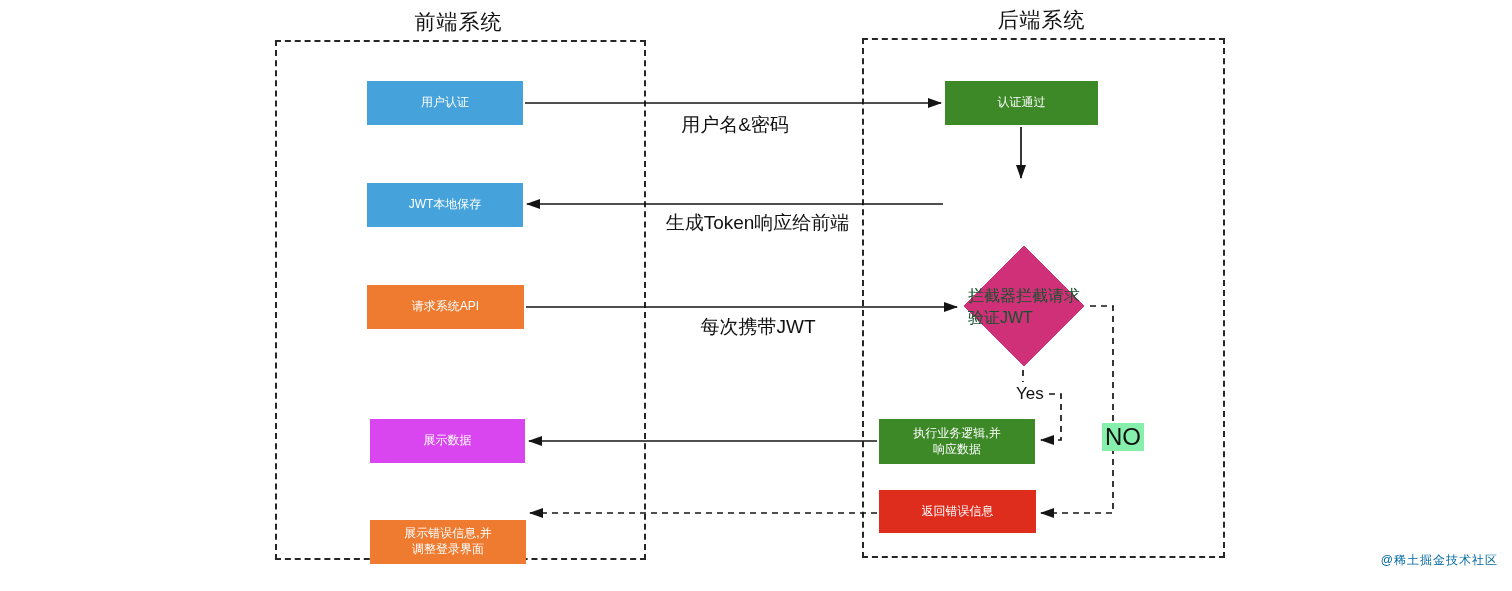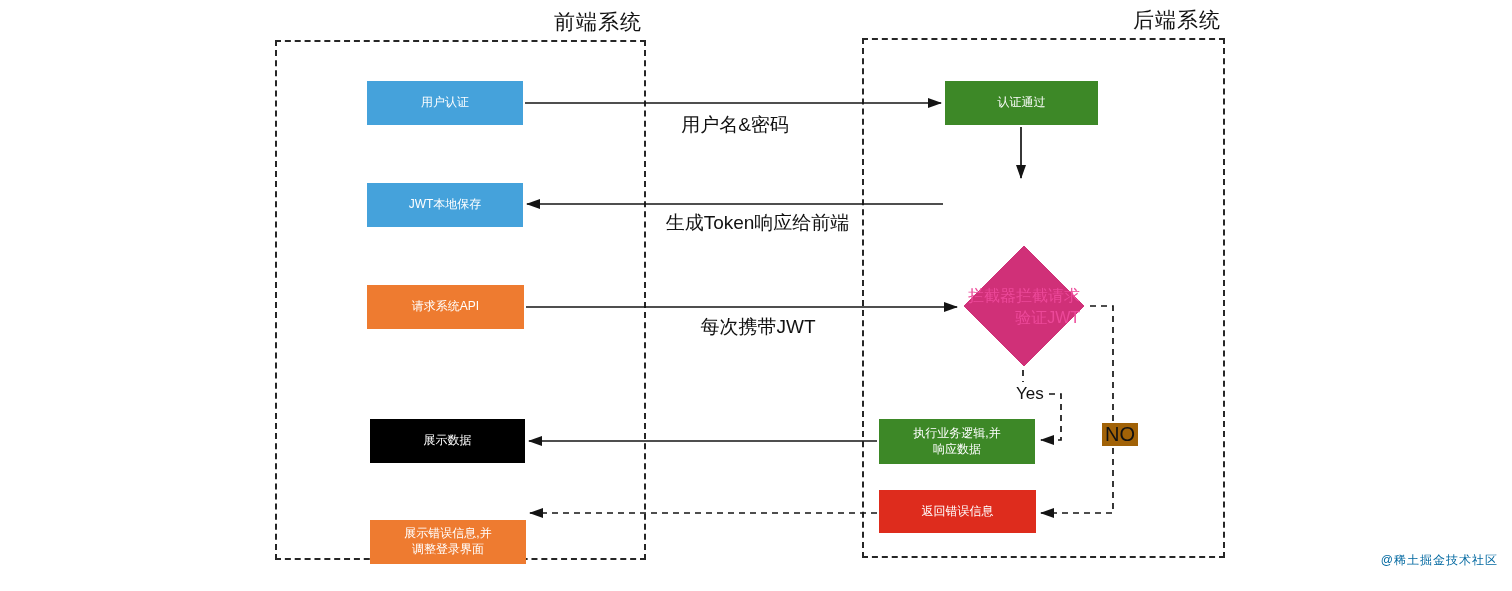--- a/index.html
+++ b/index.html
@@ -4,43 +4,43 @@
 <style>
   html,body{margin:0;padding:0;background:#fff;}
   .canvas{
     position:relative;width:1512px;height:591px;background:#ffffff;overflow:hidden;
     font-family:"Liberation Sans","DejaVu Sans",sans-serif;
   }
   .container-box{
     position:absolute;border:2px dashed #262626;background:transparent;
   }
   .container-title{
-    position:absolute;text-align:right;font-size:21px;font-weight:500;color:#111;
+    position:absolute;text-align:center;font-size:21px;font-weight:500;color:#111;
     letter-spacing:1px;
   }
   .node{
     position:absolute;display:flex;align-items:center;justify-content:center;
     color:#ffffff;font-size:12px;line-height:1.32;text-align:center;
     white-space:pre-line;border:2px dashed rgba(255,255,255,0.92);
     background-clip:padding-box;box-sizing:border-box;
   }
   .diamond{
     position:absolute;transform:rotate(45deg);
     border:2px dashed rgba(255,255,255,0.92);background-clip:padding-box;
     box-sizing:border-box;
   }
   .diamond-label{
-    position:absolute;color:#ec4899;font-size:16px;line-height:1.35;text-align:right;
+    position:absolute;color:#14532d;font-size:16px;line-height:1.35;text-align:left;
     white-space:pre-line;display:flex;align-items:center;justify-content:center;
   }
   .edge-label{
     position:absolute;color:#111;font-size:19px;text-align:center;white-space:nowrap;
   }
   .edge-label.small{font-size:17px;background:#fff;padding:0 2px;}
-  .edge-label.no-label{font-size:20px;background:#a16207;padding:0 3px;}
+  .edge-label.no-label{font-size:24px;background:#86efac;padding:0 3px;}
   .watermark{
     position:absolute;right:14px;top:552px;color:#0369a1;font-size:12px;
     letter-spacing:1px;
   }
   svg.wires{position:absolute;left:0;top:0;pointer-events:none;}
 </style>
 </head>
 <body>
 
 <div class="canvas">
@@ -72,21 +72,21 @@
 
     <path d="M1023 370 V382" stroke="#141414" stroke-width="1.7" fill="none" stroke-dasharray="6 5"></path>
     <path d="M1049 394 H1061 V440 H1041" stroke="#141414" stroke-width="1.7" fill="none" stroke-dasharray="6 5" marker-end="url(#arrow)"></path>
 
     <path d="M1090 306 H1113 V513 H1041" stroke="#141414" stroke-width="1.7" fill="none" stroke-dasharray="6 5" marker-end="url(#arrow)"></path>
   </svg>
 
   <div class="node" style="left: 365px; top: 79px; width: 160px; height: 48px; background-color: rgb(69, 162, 219);">用户认证</div>
   <div class="node" style="left: 365px; top: 181px; width: 160px; height: 48px; background-color: rgb(69, 162, 219);">JWT本地保存</div>
   <div class="node" style="left: 365px; top: 283px; width: 161px; height: 48px; background-color: rgb(238, 123, 48);">请求系统API</div>
-  <div class="node" style="left: 368px; top: 417px; width: 159px; height: 48px; background-color: #000000;">展示数据</div>
+  <div class="node" style="left: 368px; top: 417px; width: 159px; height: 48px; background-color: #d946ef;">展示数据</div>
   <div class="node" style="left: 368px; top: 518px; width: 160px; height: 48px; background-color: rgb(238, 123, 48);">展示错误信息,并
 调整登录界面</div>
 
   <div class="node" style="left: 943px; top: 79px; width: 157px; height: 48px; background-color: rgb(61, 136, 39);">认证通过</div>
   <div class="node" style="left: 877px; top: 417px; width: 160px; height: 49px; background-color: rgb(61, 136, 39);">执行业务逻辑,并
 响应数据</div>
   <div class="node" style="left: 877px; top: 488px; width: 161px; height: 47px; background-color: rgb(222, 44, 29); text-align: right;">返回错误信息</div>
 
   <div class="diamond" style="left: 979px; top: 261px; width: 90px; height: 90px; background-color: rgb(208, 48, 120);"></div>
   <div class="diamond-label" style="left:949px;top:284px;width:150px;height:46px">拦截器拦截请求

